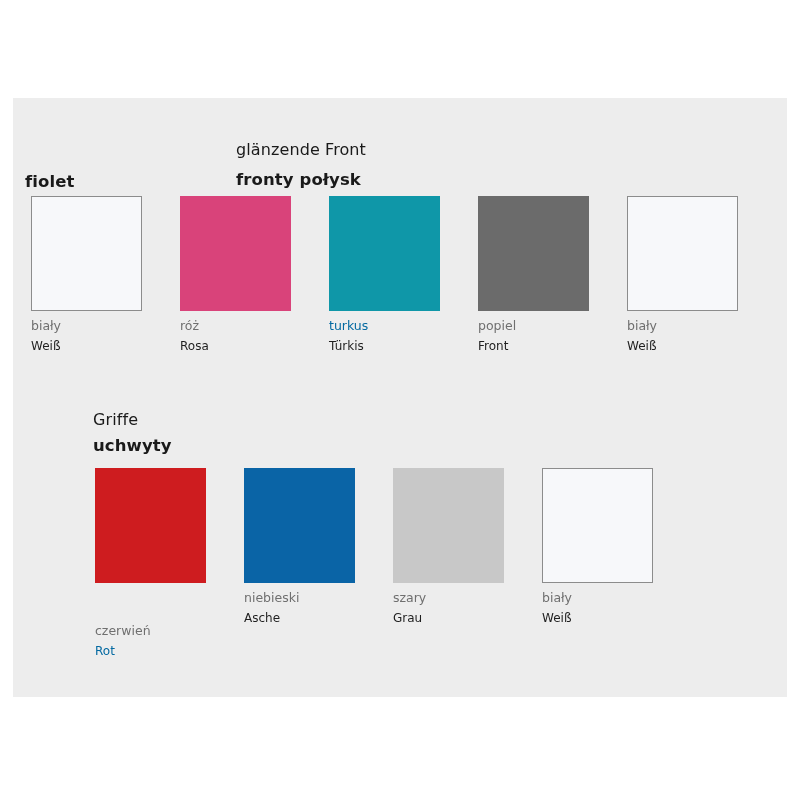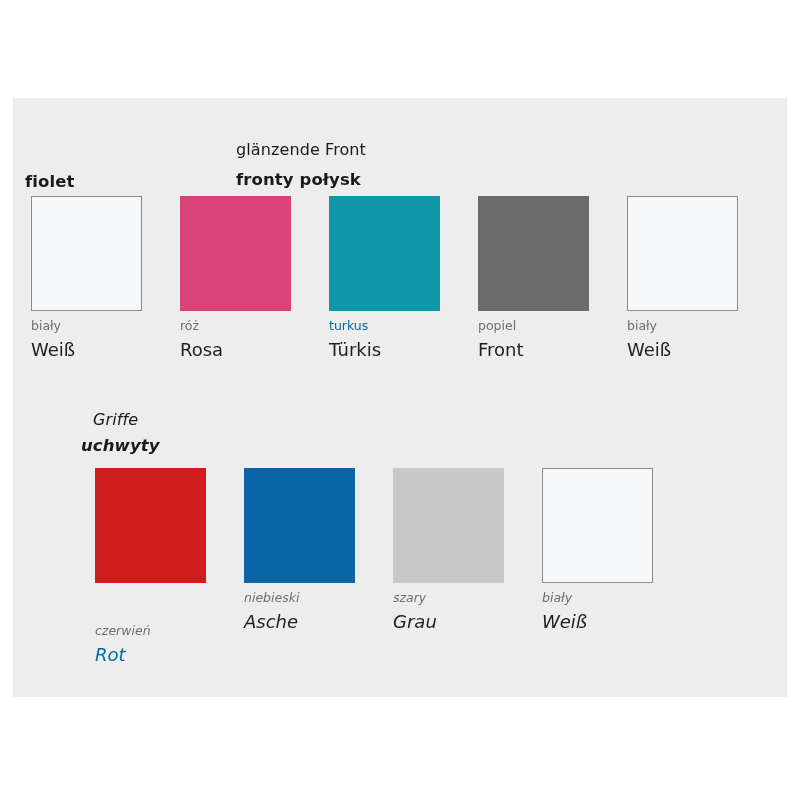--- a/index.html
+++ b/index.html
@@ -19,21 +19,21 @@
     left: 13px;
     top: 98px;
     width: 774px;
     height: 599px;
     background: #ededed;
   }
   .section {
     position: absolute;
   }
   .section-top { left: 0; top: 0; width: 774px; height: 270px; }
-  .section-bottom { left: 0; top: 300px; width: 774px; height: 260px; font-style: italic; }
+  .section-bottom { left: 0; top: 300px; width: 774px; height: 260px; }
 
   .heading {
     position: absolute;
     white-space: nowrap;
     color: #1a1a1a;
     letter-spacing: 0.1px;
   }
   .heading-de {
     font-size: 16px;
     font-weight: 400;
@@ -41,21 +41,21 @@
   .heading-pl {
     font-size: 16.5px;
     font-weight: 700;
   }
 
   
   .h-korpus      { left: 12px;  top: 74px; }
   .h-front-de    { left: 223px; top: 42px; }
   .h-front-pl    { left: 223px; top: 72px; }
   .h-griffe-de   { left: 80px;  top: 12px; }
-  .h-griffe-pl   { left: 68px;  top: 38px; }
+  .h-griffe-pl   { left: 80px;  top: 38px; }
 
   .swatch-row {
     position: absolute;
     display: flex;
   }
   .row-top    { left: 18px; top: 98px;  }
   .row-bottom { left: 82px; top: 70px;  }
 
   .swatch-cell {
     width: 149px;
@@ -72,21 +72,21 @@
   }
   .label-pl {
     margin-top: 8px;
     font-size: 12.5px;
     color: #6f6f6f;
     line-height: 1.1;
     white-space: nowrap;
   }
   .label-de {
     margin-top: 7px;
-    font-size: 18px;
+    font-size: 12px;
     color: #1f1f1f;
     line-height: 1.1;
     white-space: nowrap;
   }
 </style>
 </head>
 <body style="background: rgb(255, 255, 255);">
 
 <div class="panel" style="background: rgb(237, 237, 237);">
 

